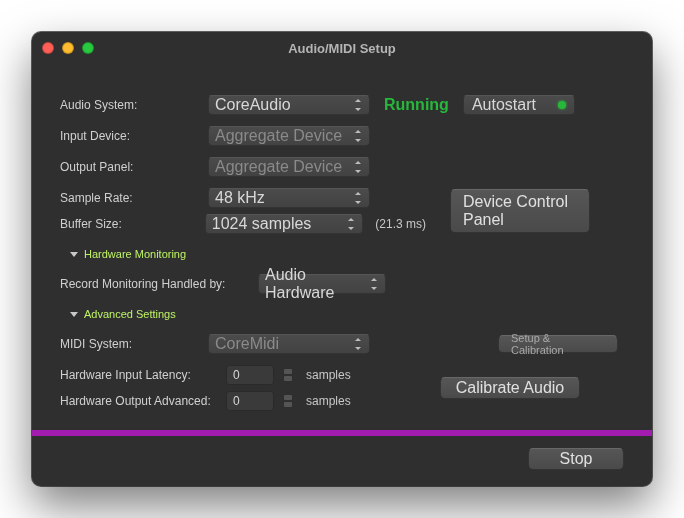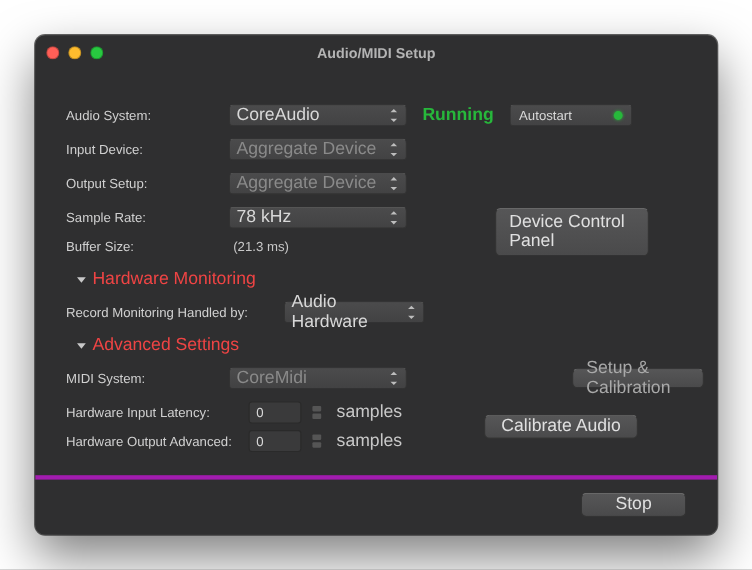--- a/index.html
+++ b/index.html
@@ -32,21 +32,21 @@
     .light { width: 12px; height: 12px; border-radius: 50%; border: 0.5px solid rgba(0,0,0,0.25); }
     .light.red { background: #ff5f57; }
     .light.yellow { background: #febc2e; }
     .light.green { background: #28c840; }
     .title {
       position: absolute; left: 0; right: 0; text-align: center;
       font-size: 13px; font-weight: 600; color: #b4b4b4;
     }
     .body {
       flex: 1;
-      padding: 28px 12px 14px 28px;
+      padding: 28px 34px 14px 28px;
       display: flex;
       flex-direction: column;
       gap: 5px;
     }
     .row {
       display: flex;
       align-items: center;
       height: 26px;
       gap: 8px;
     }
@@ -80,53 +80,53 @@
       content: ""; position: absolute; left: 2px; border-left: 3px solid transparent; border-right: 3px solid transparent;
     }
     .updown::before { top: 0; border-bottom: 3px solid #bdbdbd; }
     .updown::after  { bottom: 0; border-top: 3px solid #bdbdbd; }
     .status-running { color: #27b83b; font-weight: 600; font-size: 16px; padding: 0 6px; min-width: 48px; }
     .autostart {
       background: linear-gradient(#4b4b4c,#424243);
       border: 1px solid #333; border-top-color: #555;
       border-radius: 4px; height: 20px; width: 112px;
       display: flex; align-items: center; justify-content: space-between;
-      padding: 0 8px; color: #d8d8d8; font-size: 12px;
+      padding: 0 8px; color: #d8d8d8; font-size: 16px;
     }
     .radio-dot { width: 8px; height: 8px; border-radius: 50%; background: #27b83b; box-shadow: 0 0 3px #27b83b; }
     .button {
       background: linear-gradient(#565657,#4a4a4b);
       border: 1px solid #333; border-top-color: #686868;
       border-radius: 5px; color: #e0e0e0;
       font-size: 16px; display: flex; align-items: center; justify-content: center;
       height: 22px; padding: 0 12px; min-width: 0;
     }
     .button.tall { height: 44px; width: 140px; }
     .button.wide { width: 140px; }
-    .button.small { height: 18px; font-size: 16px; width: 120px; color: #bdbdbd; }
+    .button.small { height: 18px; font-size: 11px; width: 120px; color: #bdbdbd; }
     .disclosure {
       width: 0; height: 0;
       border-left: 4px solid transparent; border-right: 4px solid transparent;
       border-top: 5px solid #c8c8c8;
       margin-left: 10px; margin-right: 6px;
     }
     .section-row { display: flex; align-items: center; height: 24px; }
-    .section-label { color: #ef4444; font-size: 16px; }
+    .section-label { color: #bef264; font-size: 11px; }
     .ms-text { width: 60px; color: #c8c8c8; font-size: 12px; padding-left: 4px; }
     .numfield {
       width: 48px; height: 20px;
       background: #3a3a3b; border: 1px solid #2a2a2a;
       border-radius: 3px; color: #d8d8d8; font-size: 12px;
       display: flex; align-items: center; padding: 0 6px; justify-content: space-between;
     }
     .stepper { width: 10px; height: 14px; display:flex; flex-direction:column; gap:2px; justify-content:center; margin-left:2px;}
     .stepper div { width:8px; height:5px; background:#555; border-radius:1px; }
-    .unit { width: 56px; color: #c8c8c8; font-size: 16px; padding-left: 4px; }
+    .unit { width: 56px; color: #c8c8c8; font-size: 12px; padding-left: 4px; }
     .footer {
-      border-top: 4px solid #a21caf;
+      border-top: 6px solid #a21caf;
       padding: 12px 28px 16px;
       display: flex; justify-content: flex-end;
     }
     .layout-row { display: flex; }
     .left-block { width: 370px; }
     .two-row-right { height: 52px; display:flex; align-items:center; margin-left: 20px; }
   </style>
 </head>
 <body>
 
@@ -157,38 +157,42 @@
 
     <div class="row">
       <div class="label">Input Device:</div>
       <div class="select dim">
         <span>Aggregate Device</span>
         <span class="updown"></span>
       </div>
     </div>
 
     <div class="row">
-      <div class="label">Output Setup:</div>
+      <div class="label">Output Panel:</div>
       <div class="select dim">
         <span>Aggregate Device</span>
         <span class="updown"></span>
       </div>
     </div>
 
     <div class="layout-row">
       <div class="left-block">
         <div class="row">
           <div class="label">Sample Rate:</div>
           <div class="select">
-            <span>78 kHz</span>
+            <span>48 kHz</span>
             <span class="updown"></span>
           </div>
         </div>
         <div class="row">
           <div class="label">Buffer Size:</div>
+          <div class="select">
+            <span>1024 samples</span>
+            <span class="updown"></span>
+          </div>
           <div class="ms-text">(21.3 ms)</div>
         </div>
       </div>
       <div class="two-row-right">
         <div class="button tall">Device Control Panel</div>
       </div>
     </div>
 
     <div class="section-row">
       <span class="disclosure"></span>

